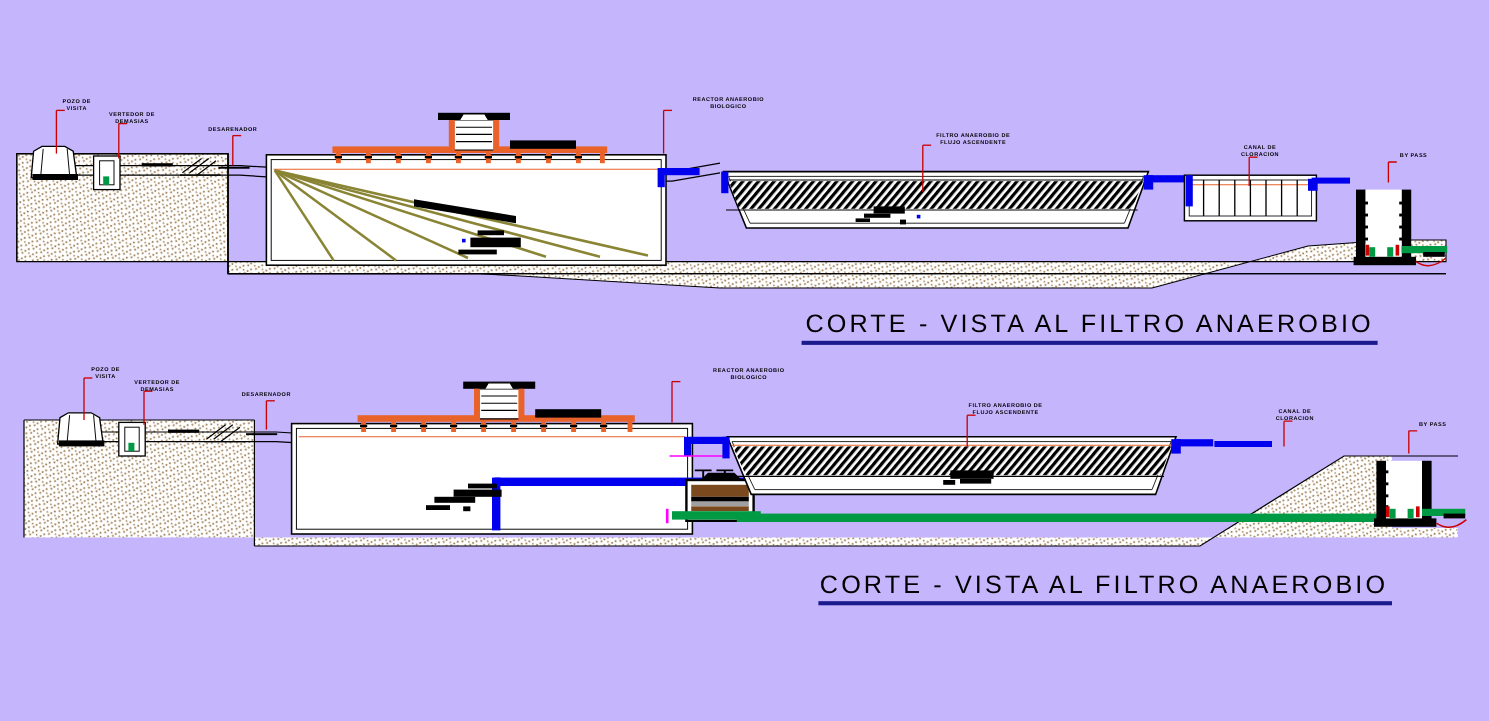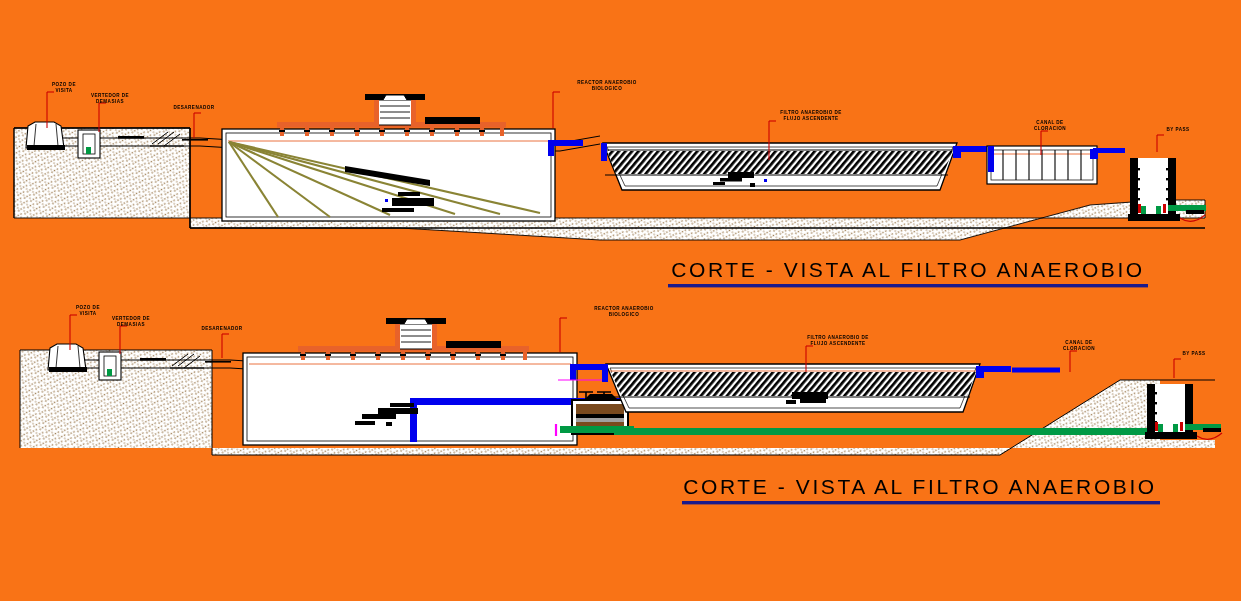--- a/index.html
+++ b/index.html
@@ -1,19 +1,19 @@
 <!DOCTYPE html>
 <html><head>
 <meta charset="utf-8">
 <title>Corte - Vista al Filtro Anaerobio</title>
 <style>
   html,body{margin:0;padding:0;background:#ffffff;}
   body{width:1241px;height:601px;overflow:hidden;
        font-family:"Liberation Sans", sans-serif;}
-  #stage{position:relative;width:1241px;height:601px;background:#f97316;}
+  #stage{position:relative;width:1241px;height:601px;background:#c4b5fd;}
   svg{display:block;}
   .lbl{font-family:"Liberation Sans", sans-serif;font-size:4.6px;
        letter-spacing:0.45px;fill:#000000;text-anchor:middle;
        font-weight:700;}
   .title{font-family:"Liberation Sans", sans-serif;font-size:21px;
          letter-spacing:2.6px;fill:#000000;text-anchor:middle;}
 </style>
 </head>
 <body>
 

